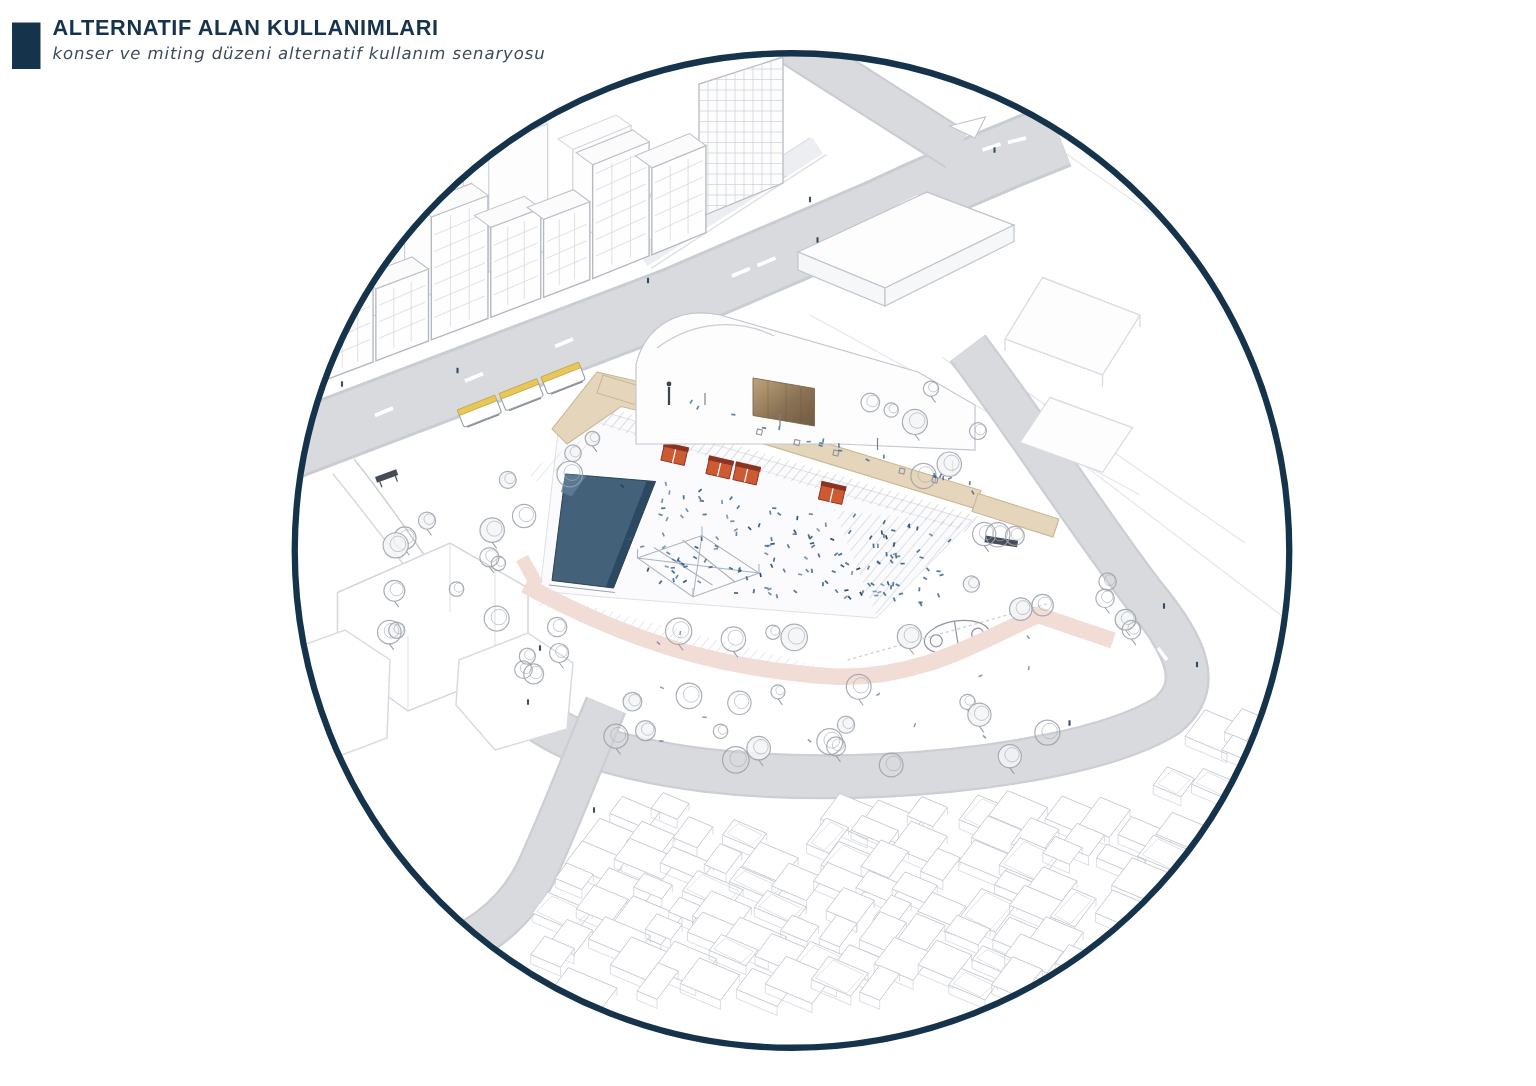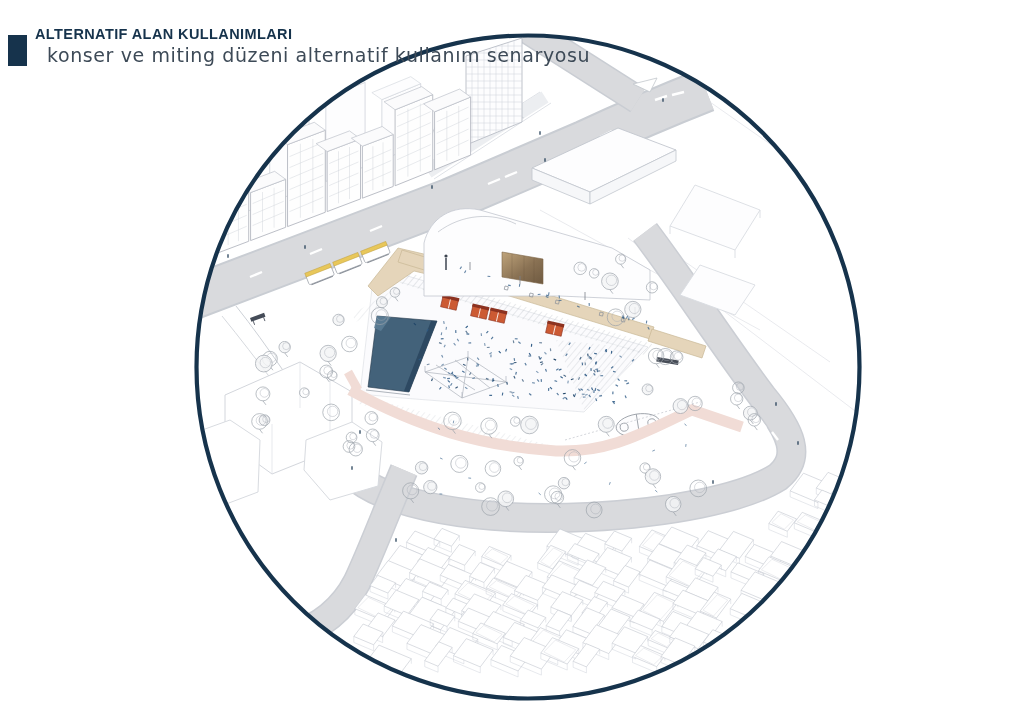--- a/index.html
+++ b/index.html
@@ -1,22 +1,22 @@
 <!DOCTYPE html>
 <html style="--navy: #16334c; --stage: #43627a; --stage-edge: #2d4962; --pink: #f1dcd6; --beige: #e5d5ba; --road: #d9dadd; --tram: #e8c75a;"><head>
 <meta charset="utf-8">
 <style>
   html,body{margin:0;padding:0;background:#fff;}
   body{width:1024px;height:724px;position:relative;overflow:hidden;
        font-family:"Liberation Sans", sans-serif;}
-  header{position:absolute;left:8px;top:26px;display:flex;gap:8px;z-index:5;align-items:center;}
+  header{position:absolute;left:8px;top:6px;display:flex;gap:8px;z-index:5;align-items:center;}
   .tb-square{width:19px;height:31px;background:var(--navy,#16334c);margin-top:9px;}
   .tb-text h1{margin:0;font-size:14.5px;font-weight:bold;letter-spacing:.4px;
       color:var(--navy,#16334c);}
-  .tb-text p{margin:2px 0 0 12px;font-size:19px;letter-spacing:.6px;
+  .tb-text p{margin:2px 0 0 0;font-size:11px;font-style:italic;letter-spacing:.6px;
       color:#3d4a57;font-family:"DejaVu Sans", sans-serif;}
   .stage-wrap{position:absolute;inset:0;}
   svg{display:block;}
 </style>
 </head>
 <body>
 
 <header>
   <div class="tb-square"></div>
   <div class="tb-text">

